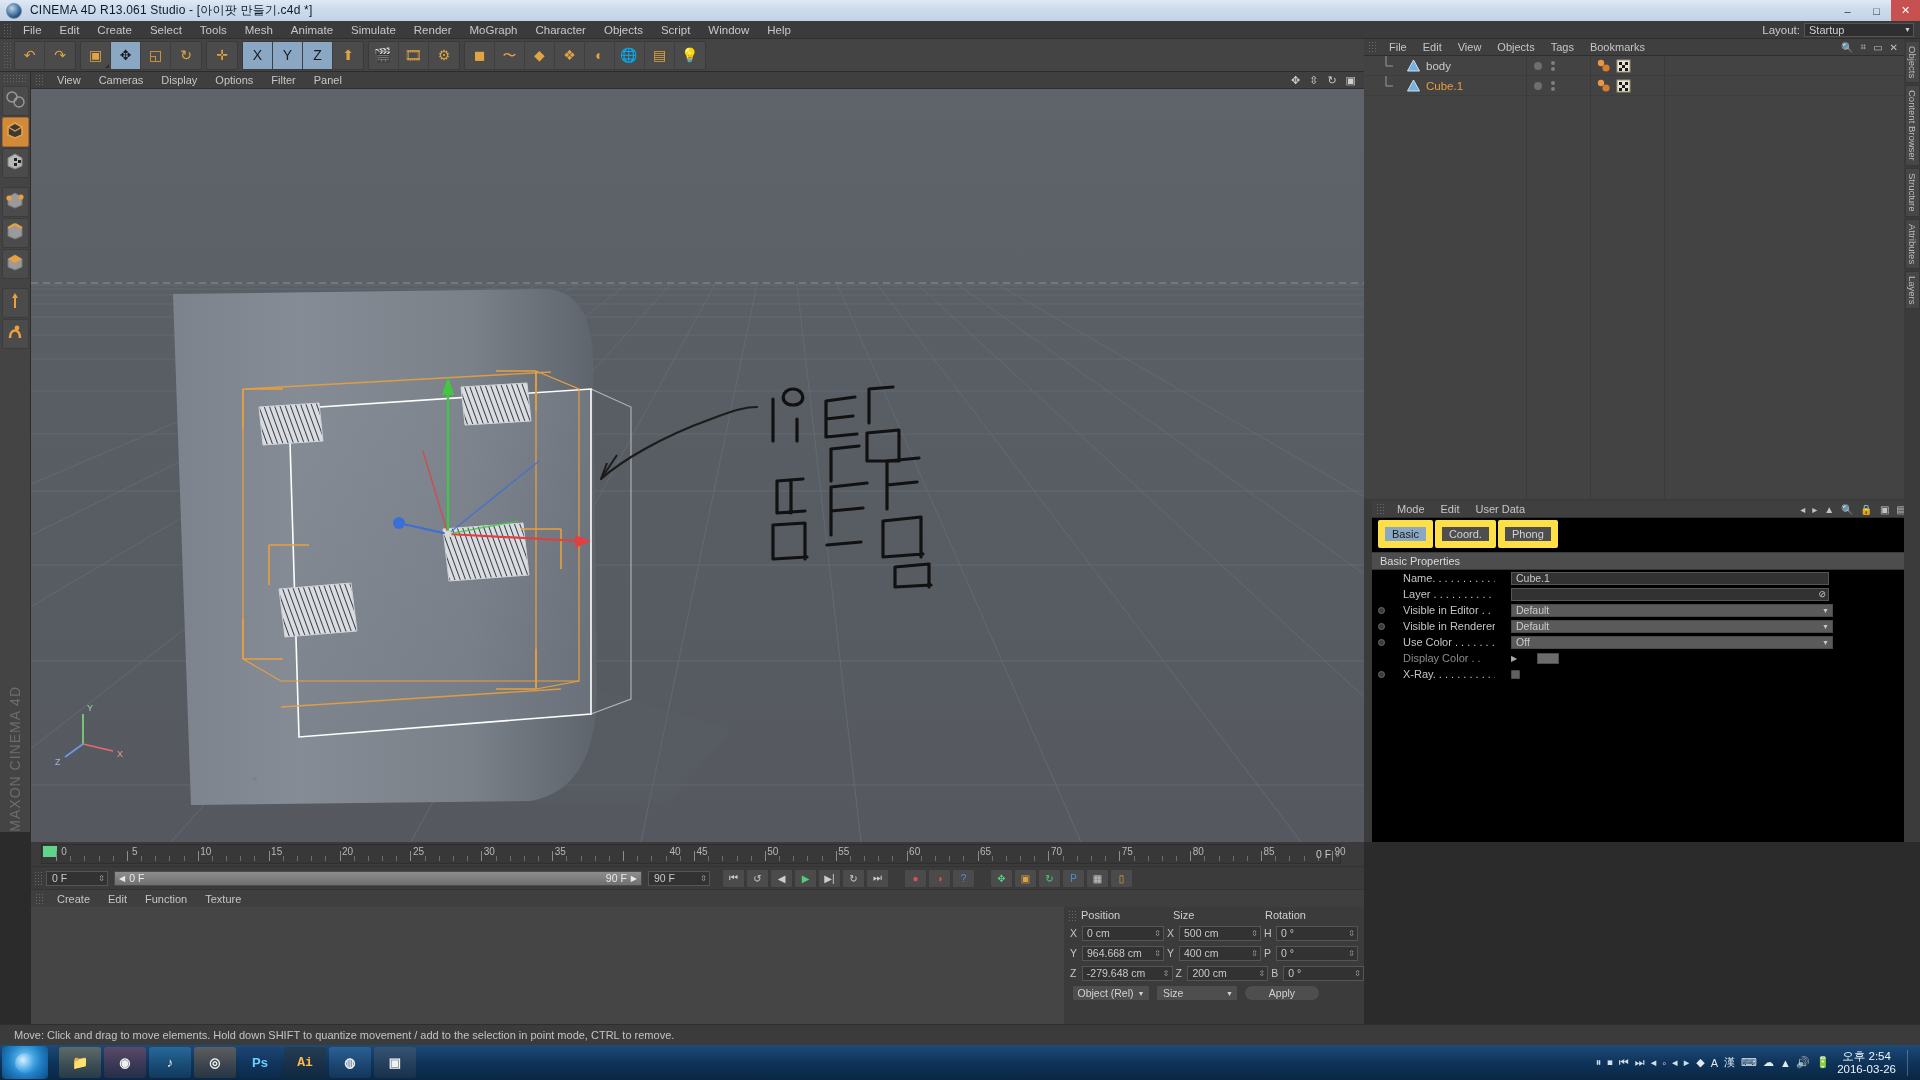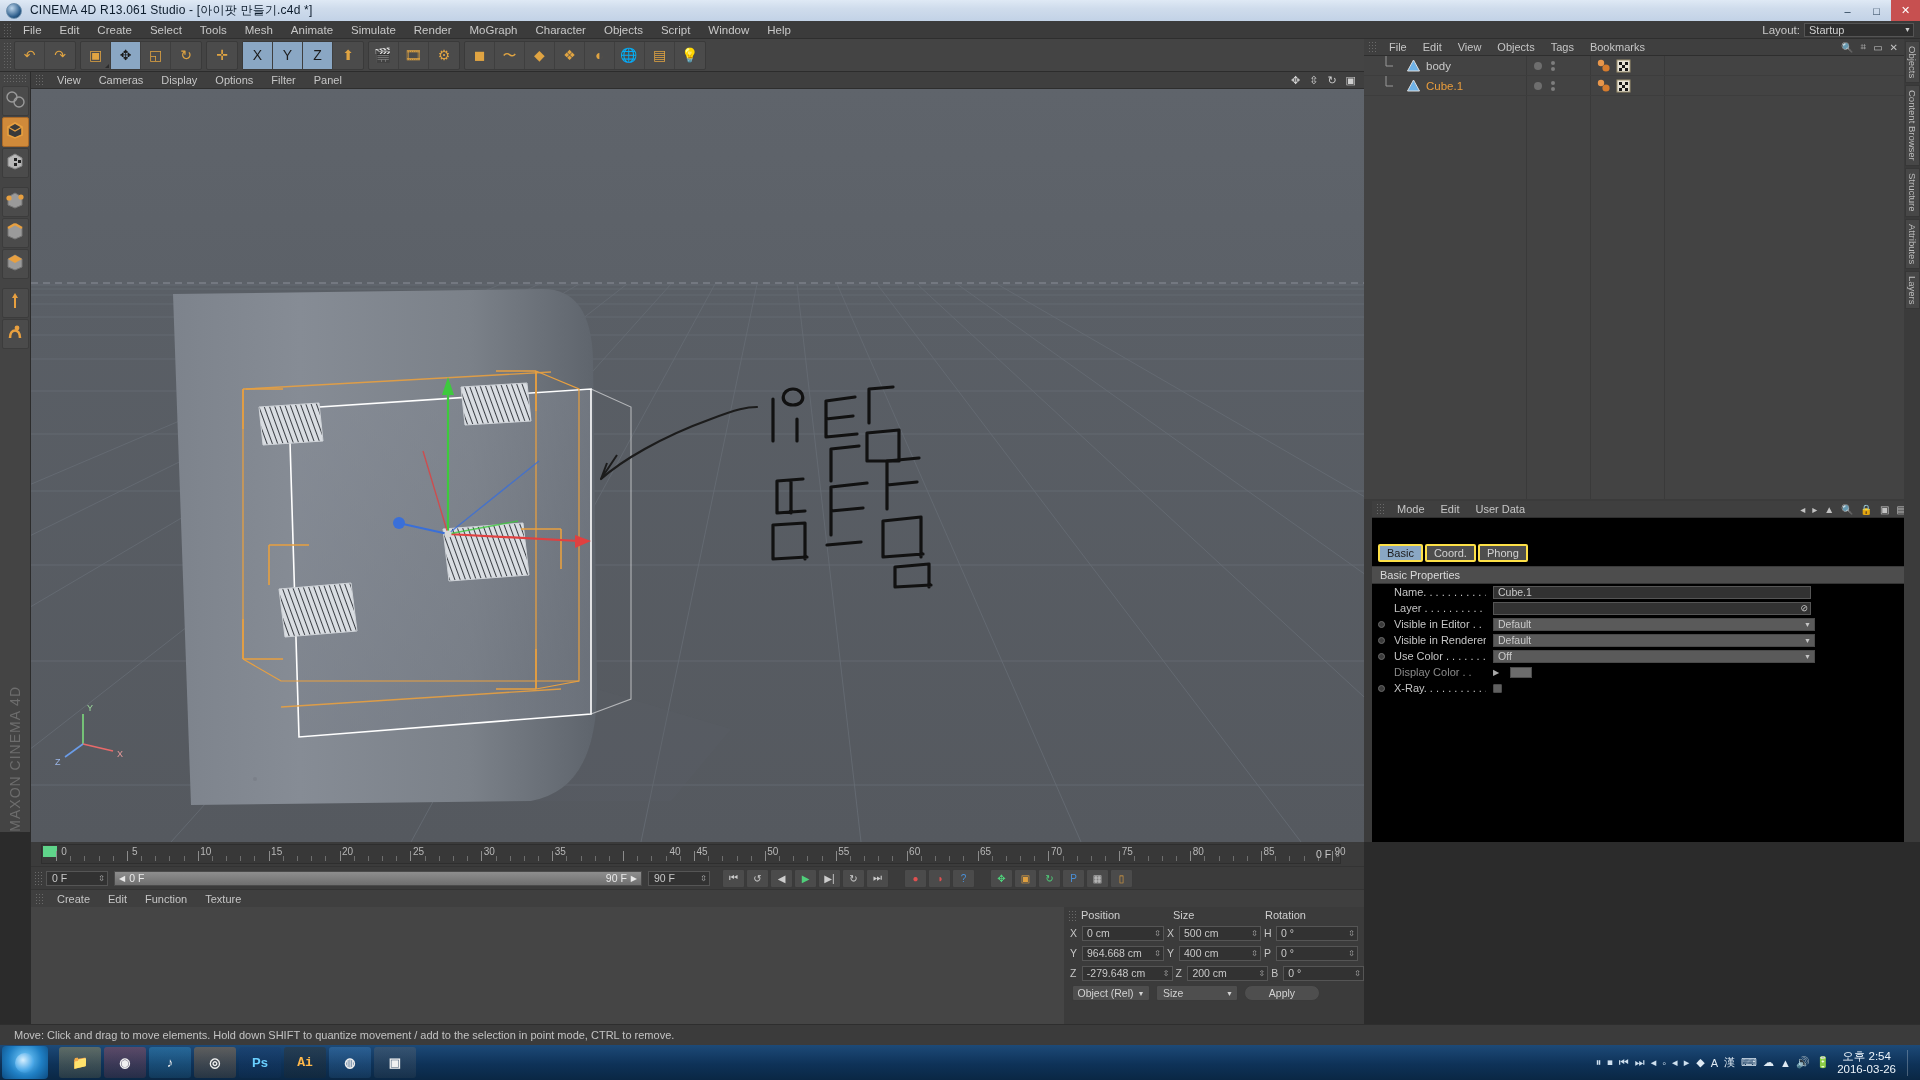--- a/index.html
+++ b/index.html
@@ -95,26 +95,26 @@
   .bigdot { width:8px; height:8px; border-radius:50%; background:#6e6e6e; }
   .orow .tags { position:absolute; left:232px; display:flex; align-items:center; gap:4px; }
   .vline { position:absolute; top:0; bottom:0; width:1px; background:#3a3a3a; }
 
   
   #attrmgr { position:absolute; left:8px; top:462px; width:540px; height:341px; background:#000000; }
   #attrbody { position:absolute; left:0; top:17px; width:540px; height:324px; }
   .attr-head { display:flex; align-items:center; gap:6px; padding:4px 6px 2px 6px; }
   .attr-head .ah-txt { font-size:11.5px; color:#cfcfcf; }
   .attr-tabs { display:flex; gap:2px; padding:2px 6px 4px 6px; }
-  .atab { font-size:11px; color:#d3d3d3; background:#4e4e4e; border:2px solid #fde047;
-    padding:1px 7px; border-radius:2px;margin-top:24px; }
+  .atab { font-size:11px; color:#d3d3d3; background:#4e4e4e; border:7px solid #fde047;
+    padding:1px 7px; border-radius:2px; }
   .atab.on { background:#8aa7c4; color:#1b1b1b; }
   .sect { background:#4d4d4d; font-size:11px; color:#dadada; padding:2px 8px;
     border-top:1px solid #3a3a3a; border-bottom:1px solid #343434; }
-  .prow { display:flex; align-items:center; height:16px; padding-left:6px; gap:7px; }
+  .prow { display:flex; align-items:center; height:16px; padding-left:6px; gap:16px; }
   .prow .chk { width:7px; height:7px; border:1px solid #6a6a6a; border-radius:50%;
     background:#3b3b3b; flex:0 0 auto; margin-right:2px; }
   .prow .chk.none { visibility:hidden; }
   .prow .lbl { font-size:11px; color:#c5c5c5; width:92px; white-space:nowrap; overflow:hidden; }
   .prow .lbl.dim { color:#8b8b8b; }
   .field { height:13px; background:#323232; border:1px solid #565656; color:#cacaca;
     font-size:10.5px; line-height:11px; padding-left:4px; display:flex; align-items:center; }
   .field.combo { background:#5a5a5a; border-color:#4a4a4a; }
   .field .dn { margin-left:auto; margin-right:3px; font-size:7px; color:#c6c6c6; }
   .swatch { width:22px; height:11px; background:#6c6c6c; border:1px solid #4c4c4c; }

